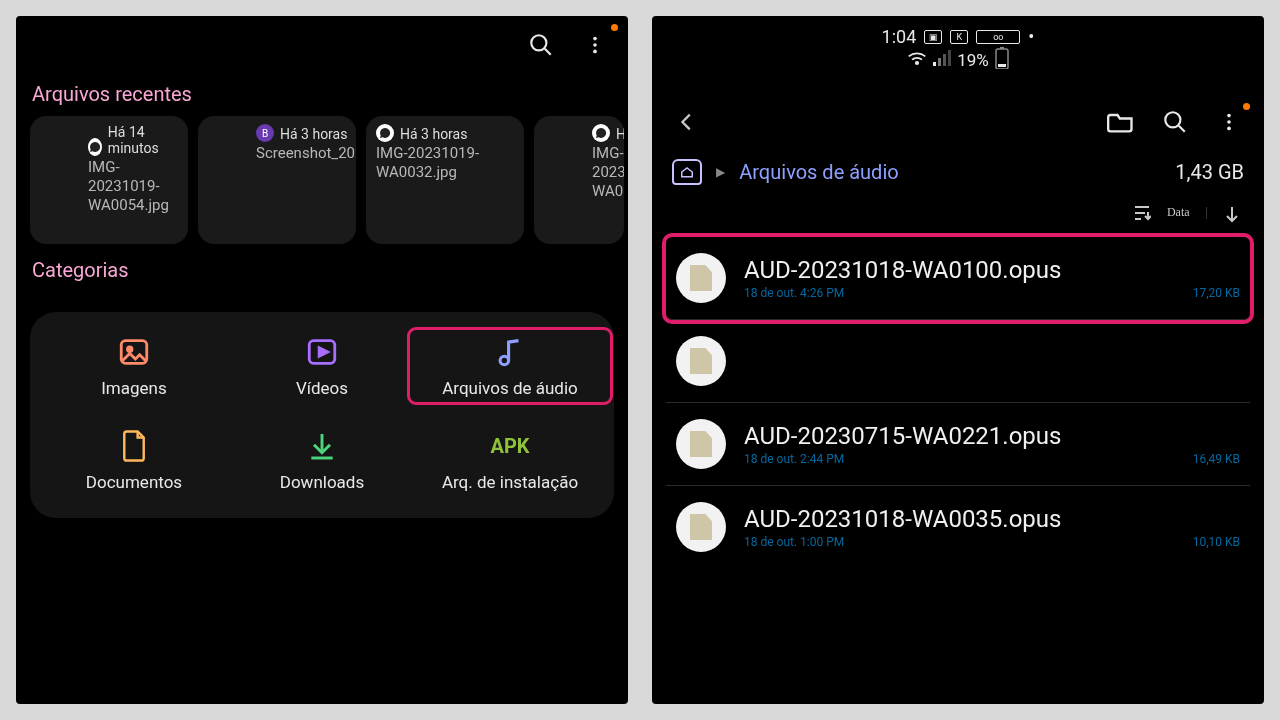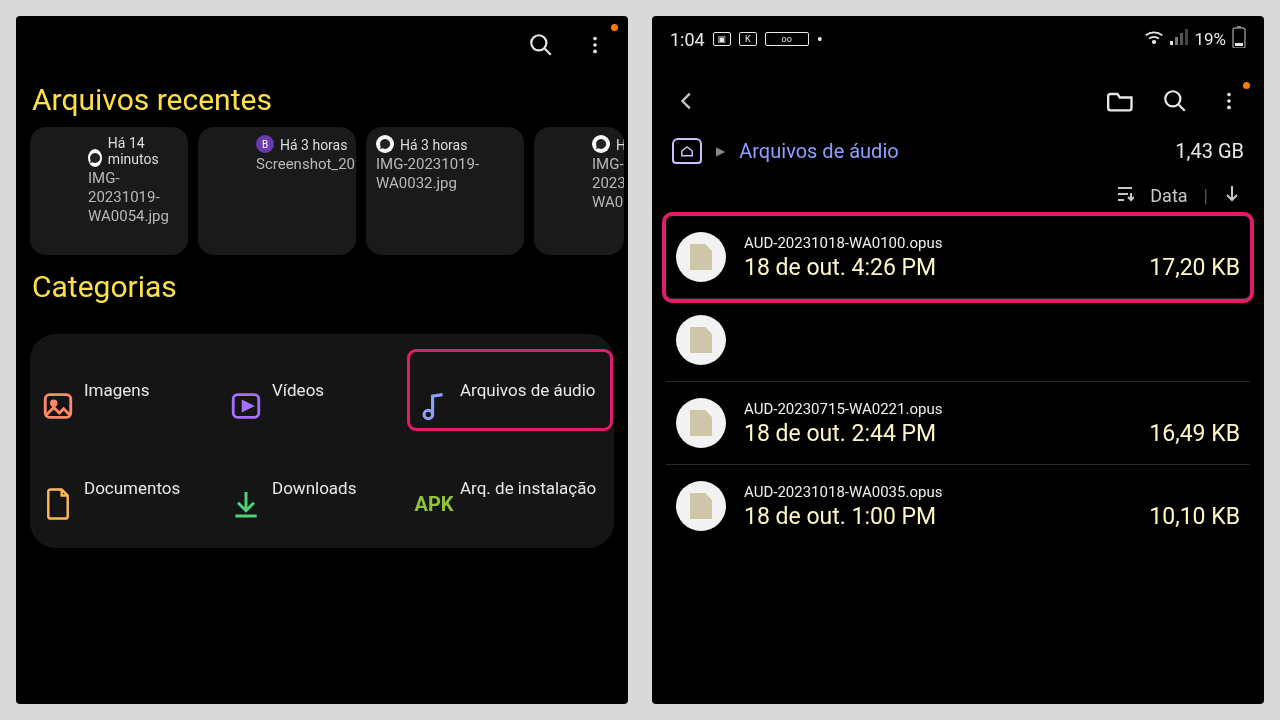--- a/index.html
+++ b/index.html
@@ -36,22 +36,22 @@
   position: absolute;
   top: 8px;
   right: 10px;
   width: 7px; height: 7px;
   border-radius: 50%;
   background: #ff7a00;
 }
 .icon-btn { width: 30px; height: 30px; display:flex; align-items:center; justify-content:center; color:#e9e9e9; }
 
 .section-title {
-  color: #fde047;
-  font-size: 30px;
+  color: #f9a8d4;
+  font-size: 20px;
   padding: 14px 16px 10px;
 }
 .recent-row {
   display: flex;
   gap: 10px;
   padding: 0 14px;
   overflow: hidden;
 }
 .recent-card {
   width: 158px;
@@ -115,36 +115,36 @@
 }
 .cat-panel {
   background: #151515;
   border-radius: 26px;
   padding: 22px 10px 26px;
   display: grid;
   grid-template-columns: 1fr 1fr 1fr;
   row-gap: 30px;
 }
 .cat-item {
-  display:flex; flex-direction:row; align-items:center; gap:8px;
+  display:flex; flex-direction:column; align-items:center; gap:8px;
   color:#e8e8e8; font-size:17px;text-align:right;
 }
-.cat-icon { width:36px; height:36px; display:flex; align-items:center; justify-content:center;margin-top:32px; }
+.cat-icon { width:36px; height:36px; display:flex; align-items:center; justify-content:center; }
 .cat-item.highlight {
   outline: 3px solid #e01d68;
   border-radius: 6px;
   padding: 4px 6px;
   margin: -4px -6px;
 }
 
 
 .statusbar {
   display:flex; justify-content:space-between; align-items:center;
   padding: 10px 18px 4px;
-  color:#e8e8e8; font-size:18px;
+  color:#e8e8e8; font-size:18px;flex-direction:column;
 }
 .statusbar .left { display:flex; align-items:center; gap:8px; }
 .statusbar .right { display:flex; align-items:center; gap:6px; font-size:17px; }
 .pill-icon { width:18px; height:14px; border:1.5px solid #e8e8e8; border-radius:2px; font-size:9px; display:flex;align-items:center;justify-content:center; }
 
 .toolbar2 {
   display:flex; justify-content:space-between; align-items:center;
   padding: 30px 20px 12px;
 }
 .toolbar2 .left { color:#bdbdbd; }
@@ -160,45 +160,45 @@
 }
 .home-folder {
   width:30px;height:26px;border:2px solid #c8c0ff;border-radius:6px 6px 4px 4px;
   display:flex;align-items:center;justify-content:center;color:#c8c0ff;font-size:12px;
 }
 .bc-text { color:#8ea0ff; font-size:20px; }
 .tri-sep { color:#888; font-size:12px; }
 .folder-size { margin-left:auto; color:#e8e8e8; font-size:20px; }
 
 .sort-row {
-  display:flex; justify-content:flex-end; align-items:flex-end; gap:16px;
+  display:flex; justify-content:flex-end; align-items:flex-start; gap:16px;
   padding: 14px 24px 10px;
-  color:#c8c8c8; font-size:18px;
+  color:#c8c8c8; font-size:12px;font-family:Liberation Serif, serif;
 }
 .sort-row .pipe { color:#555; }
 
 .file-list { padding: 0 14px; }
 .file-item {
   display:flex; align-items:center; gap:18px;
   padding: 16px 10px;
   border-bottom: 1px solid #2a2a2a;
 }
 .file-item:last-child { border-bottom:none; }
 .file-icon {
   width:50px; height:50px; border-radius:50%; background:#f2f2f2;
   display:flex; align-items:center; justify-content:center;
   flex-shrink:0;
 }
 .doc-shape {
   width:22px;height:26px;background:#cfc6a8;
   clip-path: polygon(0 0, 70% 0, 100% 28%, 100% 100%, 0 100%);
 }
 .file-info { flex:1; display:flex; flex-direction:column; gap:2px; }
-.file-name { color:#f0f0f0; font-size:15px; }
-.file-sub { display:flex; justify-content:space-between; color:#fef9c3; font-size:23px;text-align:center; }
+.file-name { color:#f0f0f0; font-size:24px; }
+.file-sub { display:flex; justify-content:space-between; color:#0369a1; font-size:12px;text-align:center; }
 .file-item.highlight {
   outline: 4px solid #e01d68;
   border-radius: 6px;
 }
 </style>
 </head>
 <body>
 
 <div class="phone phone-left">
   <div class="topbar">

